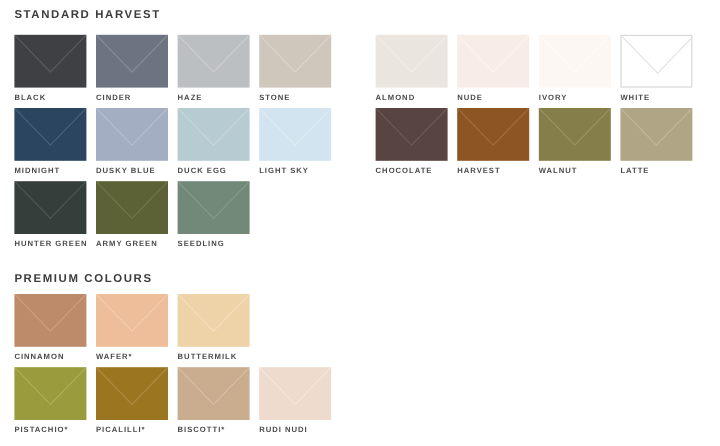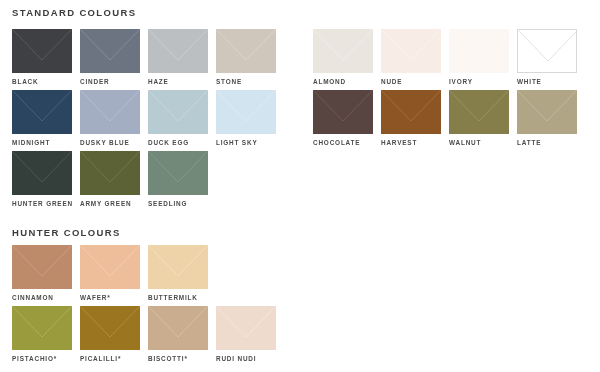--- a/index.html
+++ b/index.html
@@ -63,23 +63,23 @@
     color: #4a4a4a;
     white-space: nowrap;
     line-height: 8px;
   }
 </style>
 </head>
 <body>
 
 <div class="page">
 
-  <div class="section-heading" id="heading-standard">STANDARD COLOURS</div>
-
-  <div class="section-heading" id="heading-premium">HUNTER COLOURS</div>
+  <div class="section-heading" id="heading-standard">STANDARD HARVEST</div>
+
+  <div class="section-heading" id="heading-premium">PREMIUM COLOURS</div>
 
   <div class="swatch-grid" id="grid-standard-left" style="left: 0px; top: 0px;">
       <div class="swatch" style="left: 12px; top: 29px;">
         <div class="env" style="background: rgb(62, 64, 67);">
           <svg viewBox="0 0 60 44">
             <path d="M0.5 0.5 L30 31 L59.5 0.5" fill="none" stroke="#585a5d" stroke-width="1" stroke-linejoin="round"></path>
           </svg>
         </div>
         <div class="swatch-label" style="color: rgb(74, 74, 74);">BLACK</div>
       </div>

